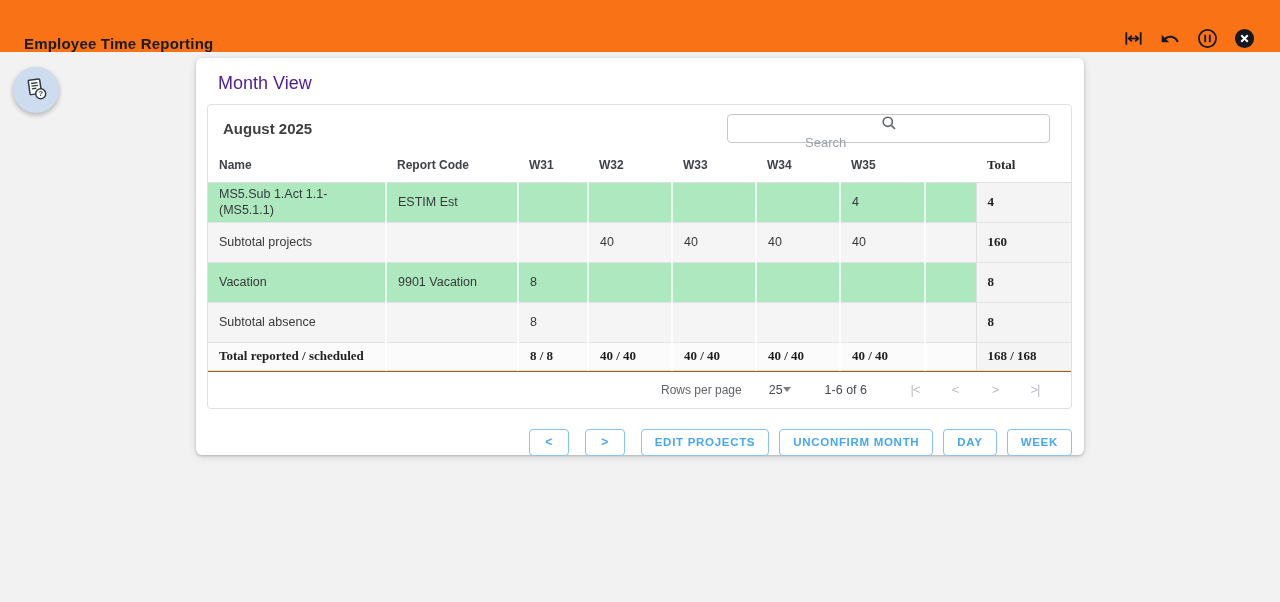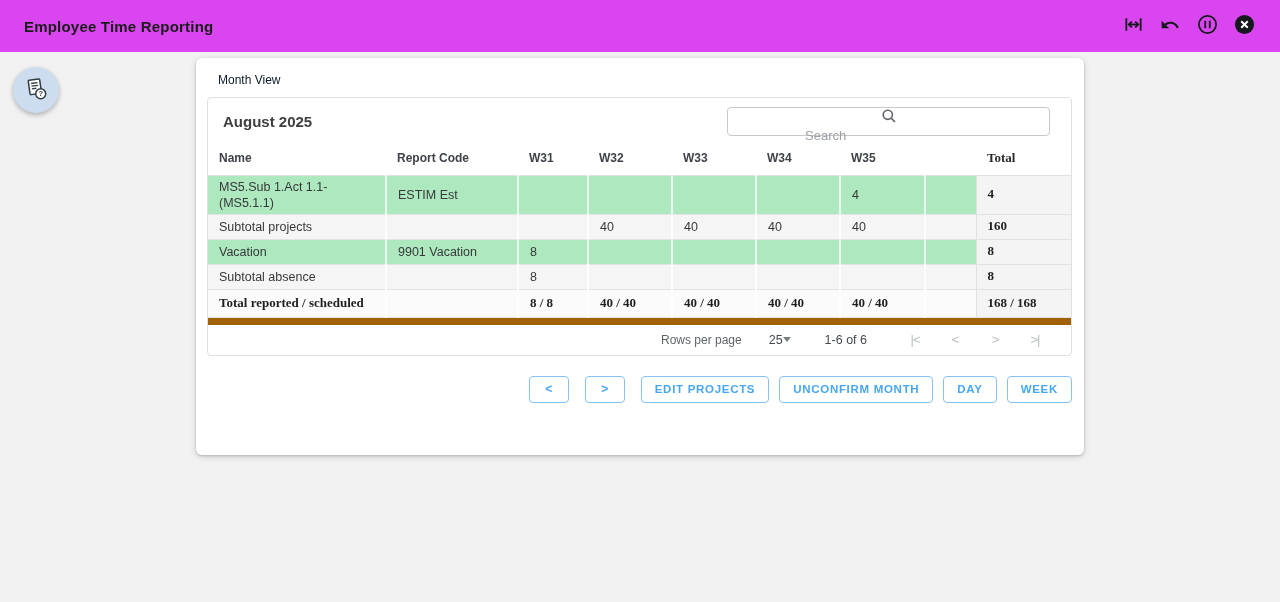--- a/index.html
+++ b/index.html
@@ -7,22 +7,22 @@
   body {
     font-family:"Liberation Sans", sans-serif;
     background:#f2f2f2;
     position:relative;
     overflow:hidden;
   }
 
   
   .topbar {
     position:absolute; top:0; left:0; width:1280px; height:52px;
-    background:#d946ef;
-    display:flex; align-items:center;
+    background:#f97316;
+    display:flex; align-items:flex-end;
     padding:0 24px;
   }
   .topbar-title { font-size:15px; font-weight:700; color:#1b1b1b; letter-spacing:.2px; }
   .topbar-icons { margin-left:auto; display:flex; align-items:center; gap:13px; }
   .icon-btn {
     width:24px; height:24px; border:none; background:transparent; cursor:pointer;
     display:flex; align-items:center; justify-content:center; padding:0;
   }
 
   
@@ -32,21 +32,21 @@
     box-shadow:0 2px 5px rgba(0,0,0,.28);
     display:flex; align-items:center; justify-content:center;
   }
 
   
   .card {
     position:absolute; left:196px; top:58px; width:888px; height:397px;
     background:#ffffff; border-radius:6px;
     box-shadow:0 1px 3px rgba(0,0,0,.22), 0 2px 8px rgba(0,0,0,.10);
   }
-  .card-title { font-size:12px; font-weight:500; color:#0f172a; padding:15px 0 10px 22px; }
+  .card-title { font-size:18px; font-weight:500; color:#4c1d95; padding:15px 0 10px 22px; }
 
   .panel {
     margin:0 12px 0 11px;
     border:1px solid #e0e0e0; border-radius:4px;
     overflow:hidden; background:#fff;
   }
   .panel-header {
     display:flex; align-items:center; justify-content:space-between;
     padding:9px 21px 6px 15px; height:44px;
   }
@@ -82,26 +82,26 @@
   tr.gray  td { background:#f5f5f5; }
   tr.white td { background:#fbfbfb; }
   td.total {
     background:#f4f4f4 !important;
     border-left:1px solid #e0e0e0;
     font-family:"Liberation Serif", serif; font-weight:700; font-size:13px; color:#1f1f1f;
   }
   tr.bold td {
     font-family:"Liberation Serif", serif; font-weight:700; font-size:13px; color:#1f1f1f;
   }
-  .h25 { height:25px; } .h56 { height:56px; } .h26 { height:28px; }
+  .h25 { height:40px; } .h56 { height:56px; } .h26 { height:28px; }
 
   
   .pagination {
     display:flex; align-items:center; justify-content:flex-end;
-    height:37px; border-top:7px solid #a16207;
+    height:37px; border-top:1px solid #a16207;
     padding-right:16px; font-size:12px; color:#5f6368;
   }
   .rpp-select {
     display:flex; align-items:center; gap:0; margin-left:27px;
     color:#454a4f; cursor:pointer; font-size:12.5px;
   }
   .caret-down {
     width:0; height:0;
     border-left:4.5px solid transparent; border-right:4.5px solid transparent;
     border-top:5px solid #7a7f84;

